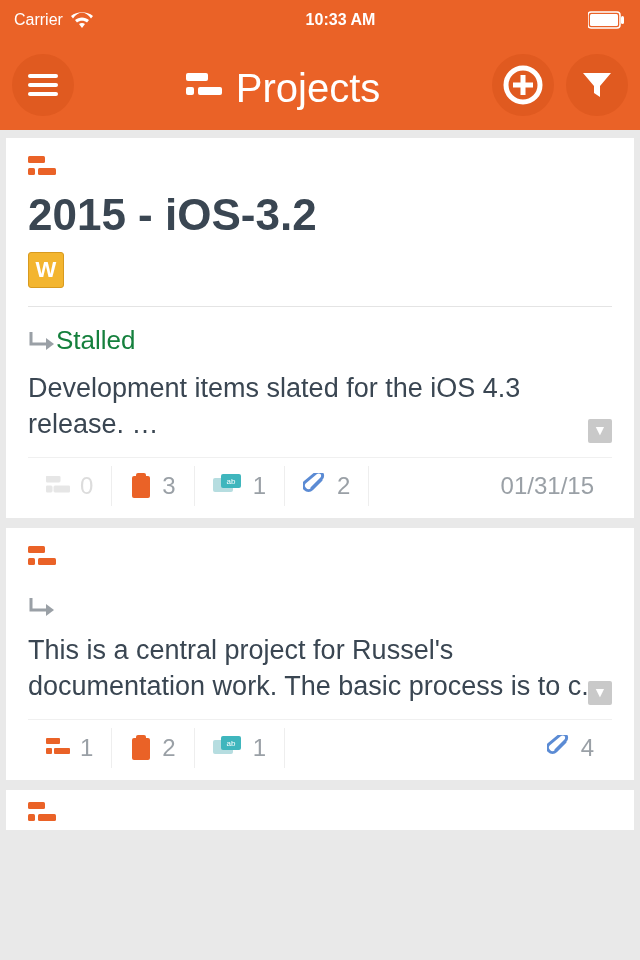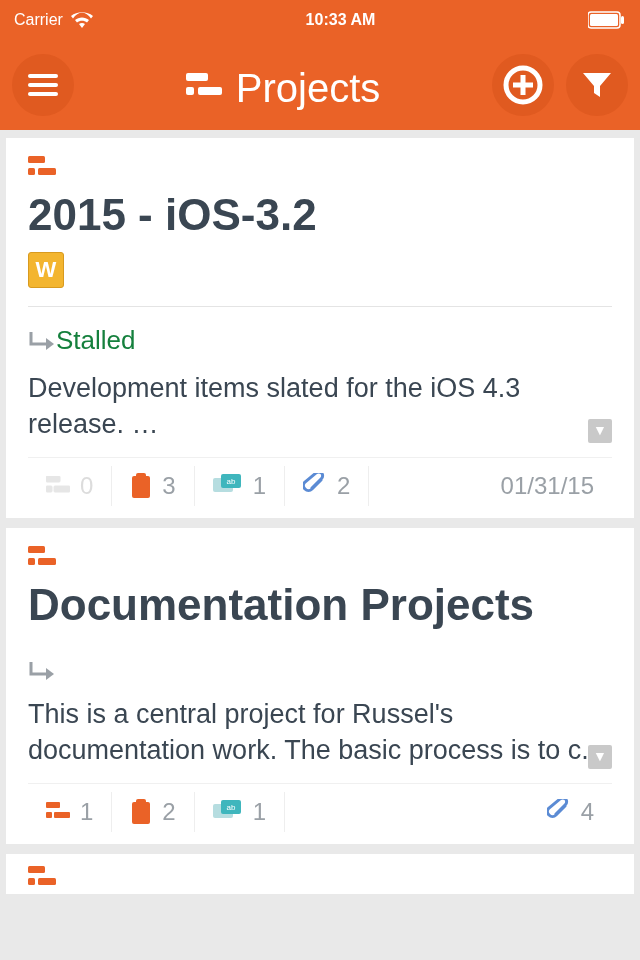--- a/index.html
+++ b/index.html
@@ -256,21 +256,20 @@
   <div class="card">
     <div class="card-icon-row">
       <span class="ico">
         <svg width="28" height="24" viewBox="0 0 28 24">
             <rect x="0" y="0" width="17" height="7" rx="1.5" fill="#ea6227"></rect>
             <rect x="0" y="12" width="7" height="7" rx="1.5" fill="#ea6227"></rect>
             <rect x="10" y="12" width="18" height="7" rx="1.5" fill="#ea6227"></rect>
           </svg>
       </span>
     </div>
-    <h2 class="proj-title">Documentation Projects</h2>
     <div class="status-row" style="border-top:none;">
       <span class="ico">
         <svg width="28" height="22" viewBox="0 0 28 22">
             <path fill="none" stroke="#9aa0a6" stroke-width="3" d="M3 2v12h18"></path>
             <path fill="#9aa0a6" d="M18 8l8 6-8 6z"></path>
           </svg>
       </span>
     </div>
     <div class="description">
       <span>This is a central project for Russel's documentation work.  The basic process is to c..</span>

